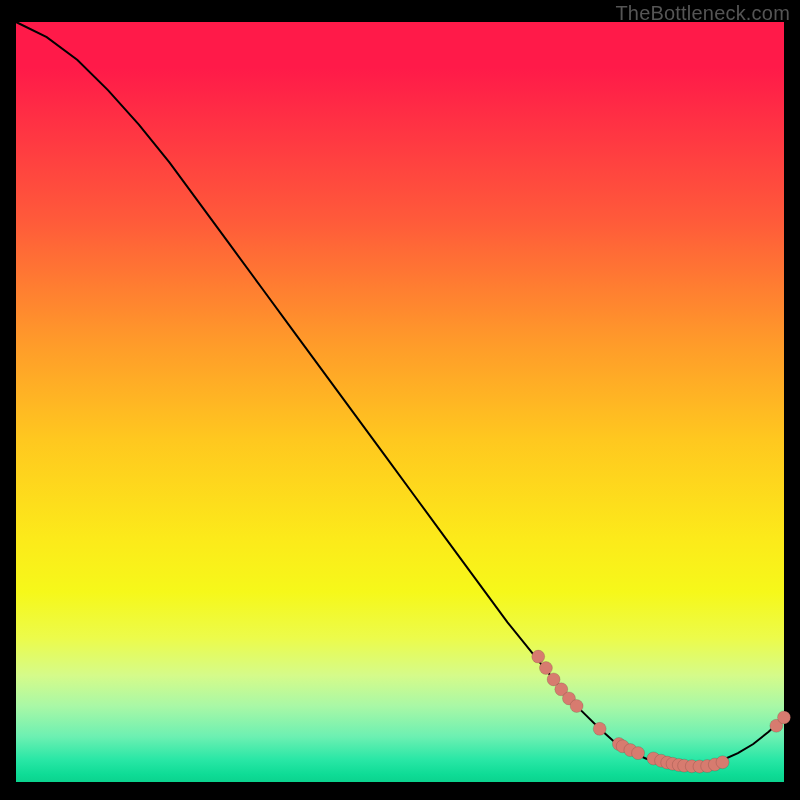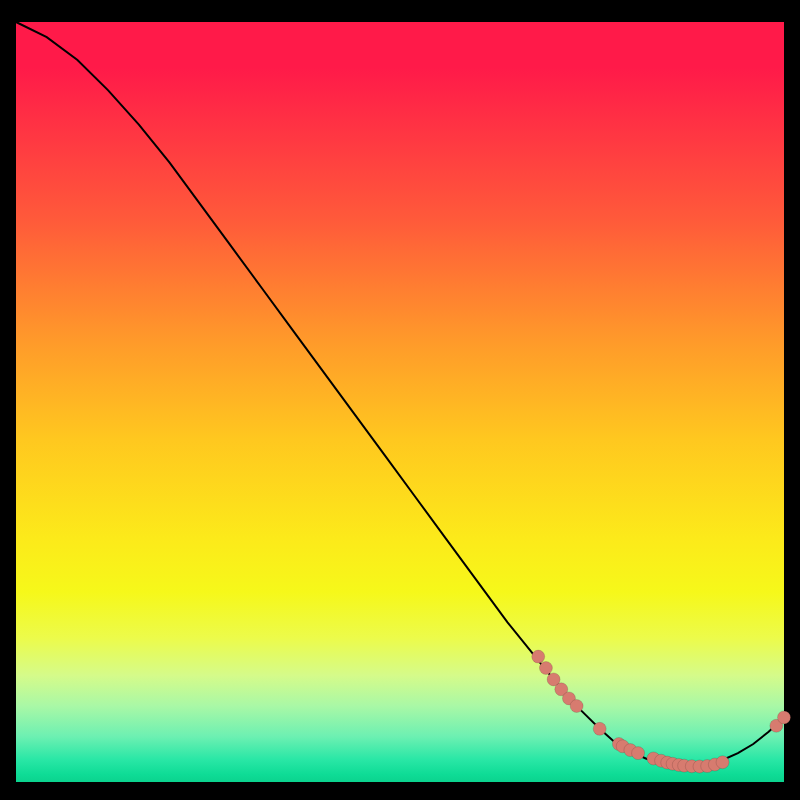--- a/index.html
+++ b/index.html
@@ -66,20 +66,21 @@
   .curve circle.pt {
     fill: #d77b6f;
     stroke: rgba(0,0,0,0.25);
     stroke-width: 0.5;
   }
 </style>
 </head>
 <body>
 
 <div class="stage">
+  <div class="watermark">TheBottleneck.com</div>
 
   <div class="plot">
     <svg class="curve" viewBox="0 0 768 760" preserveAspectRatio="none">
       <path class="line" d="M0.00,0.00 L30.72,15.20 L61.44,38.00 L92.16,68.40 L122.88,102.60 L153.60,140.60 L184.32,182.40 L215.04,224.20 L245.76,266.00 L276.48,307.80 L307.20,349.60 L337.92,391.40 L368.64,433.20 L399.36,475.00 L430.08,516.80 L460.80,558.60 L491.52,600.40 L522.24,638.40 L552.96,676.40 L568.32,691.60 L583.68,706.80 L599.04,720.48 L614.40,729.60 L629.76,736.44 L645.12,741.00 L660.48,744.04 L675.84,744.80 L691.20,742.52 L706.56,737.96 L721.92,731.12 L737.28,722.00 L752.64,709.84 L768.00,695.40"></path>
       <g>
           <circle class="pt" cx="522.24" cy="634.60" r="6.5"></circle>
           <circle class="pt" cx="529.92" cy="646.00" r="6.5"></circle>
           <circle class="pt" cx="537.60" cy="657.40" r="6.5"></circle>
           <circle class="pt" cx="545.28" cy="667.28" r="6.5"></circle>
           <circle class="pt" cx="552.96" cy="676.40" r="6.5"></circle>

